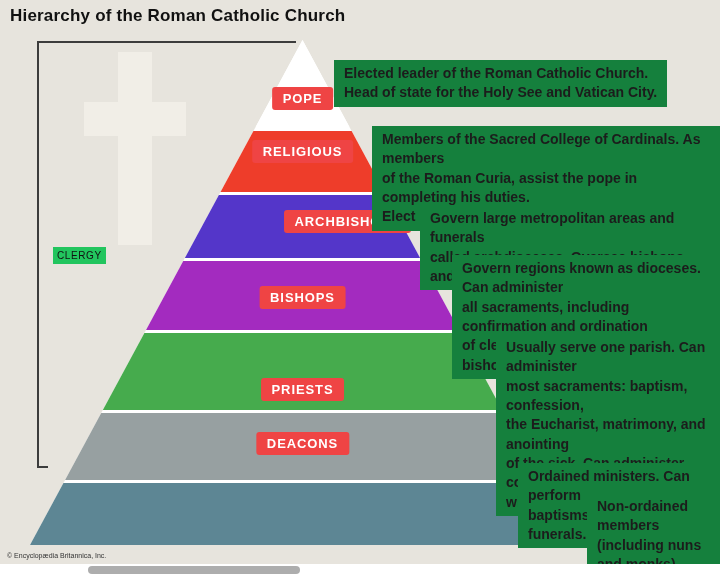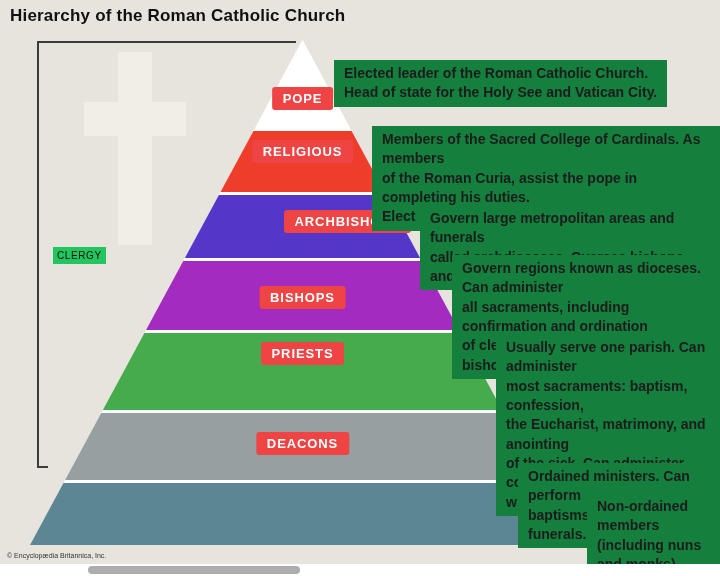--- a/index.html
+++ b/index.html
@@ -23,21 +23,21 @@
   .b1{top:91px;height:61px;}
   .b2{top:155px;height:63px;}
   .b3{top:221px;height:69px;}
   .b4{top:293px;height:77px;}
   .b5{top:373px;height:67px;}
   .b6{top:443px;height:62px;}
   .labels{position:absolute;left:30px;top:40px;width:545px;height:505px;}
   .lvl-label{position:absolute;left:50%;transform:translateX(-50%);background:#ef4444;color:#ffffff;
              font-weight:bold;font-size:13px;letter-spacing:0.9px;padding:4px 11px;border-radius:3px;
              white-space:nowrap;}
-  .l0{top:47px;} .l1{top:100px;} .l2{top:170px;margin-left:45px;} .l3{top:246px;} .l4{top:302px;} .l5{top:392px;} .l6{top:465px;}
+  .l0{top:47px;} .l1{top:100px;} .l2{top:170px;margin-left:45px;} .l3{top:246px;} .l4{top:338px;} .l5{top:392px;} .l6{top:465px;}
   .desc{position:absolute;background:#15803d;color:#1c1c1c;font-size:14px;font-weight:bold;
         line-height:1.38;padding:4px 10px;white-space:pre-line;}
   .d0{left:334px;top:60px;}
   .d1{left:372px;top:126px;}
   .d2{left:420px;top:205px;}
   .d3{left:452px;top:255px;}
   .d4{left:496px;top:334px;}
   .d5{left:518px;top:423px;margin-top:40px;}
   .d6{left:587px;top:493px;}
   .copyright{position:absolute;left:7px;top:552px;font-size:7px;color:#333;}

